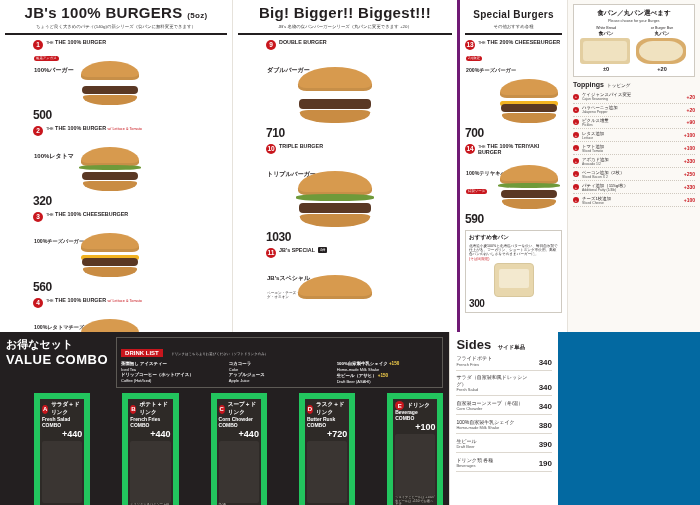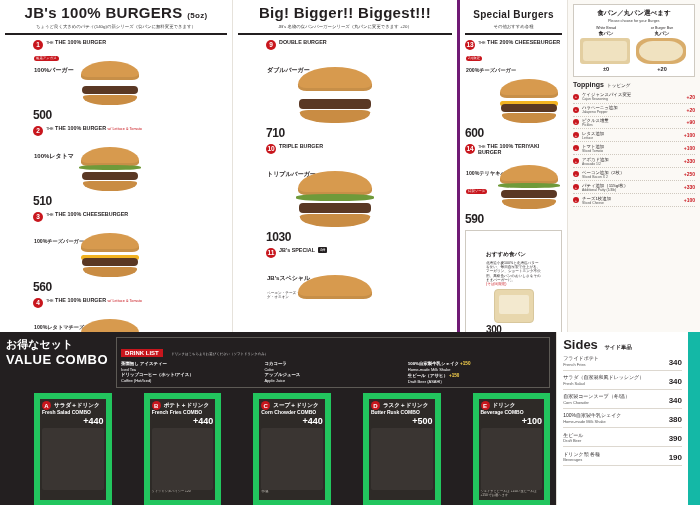--- a/index.html
+++ b/index.html
@@ -2,21 +2,21 @@
 <html><head>
 <meta charset="utf-8">
 <style>
   * { box-sizing: border-box; }
   html, body { margin:0; padding:0; }
   body {
     width:700px; height:505px; overflow:hidden;
     font-family:"Liberation Sans", sans-serif;
     background:#efece6; color:#231f20;
   }
-  .page { position:relative; width:700px; height:505px; background:#14b8a6; }
+  .page { position:relative; width:700px; height:505px; background:#0369a1; }
   .redline { color:#c8161d; }
   .xtiny { font-size:3.6px; line-height:1.2; }
 
   
   .top { position:absolute; left:0; top:0; width:700px; height:332px; display:flex; }
 
   .col { height:332px; padding:4px 5px 4px 5px; }
   .colA { width:232px; background:#ffffff; }
   .colB { width:225px; background:#ffffff; border-left:1px solid #e6e2db;}
   .colC { width:110px; background:#ffffff; border-left:3px solid #701a75;}
@@ -60,21 +60,21 @@
   .burger.wide { width:74px; height:56px; }
   .bun-top { position:absolute; left:0; right:0; top:0; height:44%; background:#d79a4e; border-radius:50% 50% 12% 12%/70% 70% 18% 18%; box-shadow:inset 0 -3px 0 rgba(0,0,0,.07);}
   .lettuce { position:absolute; left:-2px; right:-2px; top:42%; height:12%; background:#6f9a3a; border-radius:40%; }
   .cheese { position:absolute; left:0px; right:0px; top:50%; height:11%; background:#f2b322; border-radius:3px; }
   .patty { position:absolute; left:1px; right:1px; top:58%; height:18%; background:#5a3824; border-radius:4px; }
   .bun-bot { position:absolute; left:2px; right:2px; bottom:0; height:22%; background:#c98c43; border-radius:12% 12% 45% 45%/18% 18% 80% 80%; }
   .plate { position:absolute; left:-6px; right:-6px; bottom:-3px; height:9px; background:#e9e6df; border-radius:50%; z-index:-1; }
 
   
   .sp-card { margin-bottom:3px; }
-  .note-box { border:1px solid #cfcac1; padding:20px; margin-top:4px; }
+  .note-box { border:1px solid #cfcac1; padding:3px; margin-top:4px; }
   .note-title { font-size:5.6px; font-weight:bold; }
   .bread-ill { width:40px; height:34px; background:#e8d7ad; border-radius:4px; border:1px solid #d8c79c; position:relative; margin:2px auto 0 auto;}
   .bread-ill:after{ content:""; position:absolute; left:4px; top:5px; right:4px; bottom:8px; background:#f3e9cf; border-radius:2px;}
 
   
   .breadbox { border:1px solid #cfcac1; background:#fff; padding:4px; }
   .breadbox h4 { margin:0; font-size:6.6px; text-align:center; }
   .breadbox .en { font-size:3.8px; text-align:center; color:#444; margin-top:1px; }
   .breadrow { display:flex; gap:4px; margin-top:3px; justify-content:center; }
   .breaditem { width:52px; text-align:center; }
@@ -90,21 +90,21 @@
   .topbox h4 { margin:0 0 2px 0; font-size:7px; display:flex; align-items:baseline; gap:3px;}
   .topbox h4 span.jp { position:static; font-size:4.6px; font-weight:normal; }
   .toprow { display:flex; align-items:center; gap:3px; border-bottom:1px dotted #cfc9bf; padding:1.3px 0; }
   .tdot { width:6px; height:6px; border-radius:50%; background:#c8161d; color:#fff; font-size:4px;
           display:flex;align-items:center;justify-content:center; flex:0 0 auto;}
   .tname { flex:1; font-size:4.4px; line-height:1.2; }
   .tname .en { display:block; font-size:3.4px; color:#555; }
   .tprice { font-size:5px; font-weight:bold; color:#c8161d; }
 
   
-  .bottom { position:absolute; left:0; top:332px; width:688px; height:173px; display:flex; }
+  .bottom { position:absolute; left:0; top:332px; width:558px; height:173px; display:flex; }
   .combo { width:566px; background:#231f20; color:#fff; padding:5px 6px; }
   .combo-head { display:flex; align-items:flex-start; gap:8px; }
   .combo-title .jp2 { font-size:11px; font-weight:bold; }
   .combo-title .en2 { font-size:13px; font-weight:bold; letter-spacing:.5px; }
   .drinklist { flex:1; border:1px solid #5d5a55; padding:3px 4px; }
   .dl-title { display:inline-block; background:#c8161d; color:#fff; font-size:6px; font-weight:bold; padding:1px 4px; }
   .dl-note { font-size:3.4px; margin-left:4px; color:#ddd; }
   .dl-grid { display:flex; gap:6px; margin-top:2px; }
   .dl-col { flex:1; }
   .dl-item { font-size:4px; line-height:1.35; }
@@ -181,21 +181,21 @@
           <div class="bimgwrap">
             <div class="jp">100%レタトマ</div>
             <div class="burger">
               <div class="plate"></div>
                 <div class="bun-top"></div>
                 <div class="lettuce"></div>
                 <div class="patty"></div>
                 <div class="bun-bot"></div>
             </div>
           </div>
-          <div class="price">510</div>
+          <div class="price">320</div>
         </div>
 
         <div class="bcard">
           <div class="bhead">
             <div class="num">3</div>
             <div class="bname">
               <span class="th">THE</span>
               <span>THE 100% CHEESEBURGER</span>
             </div>
           </div>
@@ -362,21 +362,21 @@
           <div class="badge" style="left:1px;top:1px;">2月限定</div>
           <div class="jp small" style="top:13px;">200%チーズバーガー</div>
           <div class="burger">
             <div class="plate"></div>
               <div class="bun-top"></div>
               <div class="cheese"></div>
               <div class="patty"></div>
               <div class="bun-bot"></div>
           </div>
         </div>
-        <div class="price">600</div>
+        <div class="price">700</div>
       </div>
 
       <div class="sp-card">
         <div class="bhead">
           <div class="num">14</div>
           <div class="bname">
             <span class="th">THE</span>
             <span>THE 100% TERIYAKI BURGER</span>
           </div>
         </div>
@@ -561,21 +561,21 @@
           <div class="cphoto"></div>
           <div class="cnote">冬/温</div>
         </div>
 
         <div class="ccard">
           <div class="ctop">
             <div class="clet">D</div>
             <div class="cjp"><span>ラスク</span>＋<span>ドリンク</span></div>
           </div>
           <div class="cname">Butter Rusk COMBO</div>
-          <div class="cplus">+500</div>
+          <div class="cplus">+720</div>
           <div class="cphoto"></div>
           <div class="cnote"></div>
         </div>
 
         <div class="ccard">
           <div class="ctop">
             <div class="clet">E</div>
             <div class="cjp"><span>ドリンク</span></div>
           </div>
           <div class="cname">Beverage COMBO</div>

